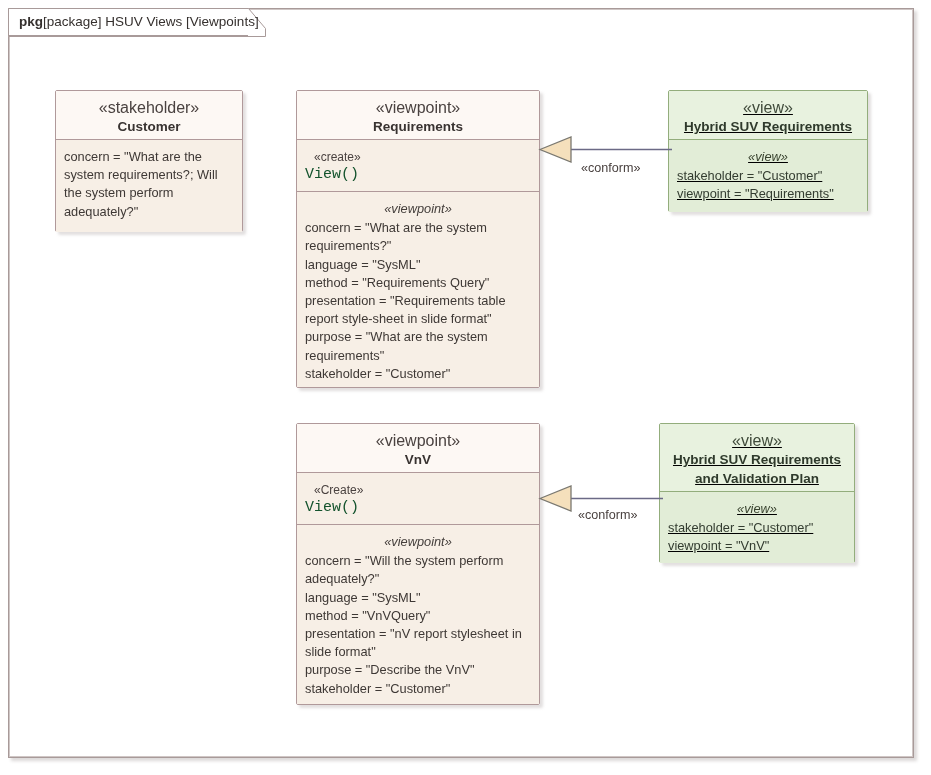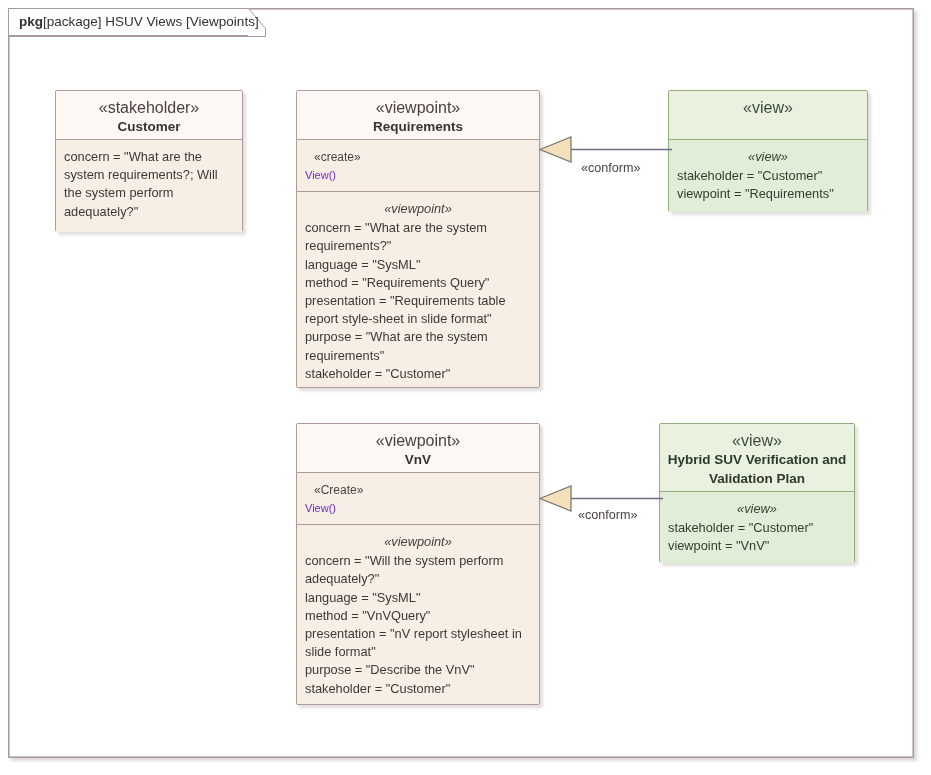--- a/index.html
+++ b/index.html
@@ -105,33 +105,34 @@
     margin-bottom: 1px;
   }
   .node .cmp .op-stereo {
     display: block;
     padding-left: 9px;
     font-size: 12px;
     color: #4a4240;
   }
   .node .cmp .op-name {
     display: block;
-    font-size: 11px;
-    color: #6d28d9;
+    font-size: 15px;
+    color: #14532d;
+    font-family: Liberation Mono, monospace;
   }
   .node .cmp .prop {
     display: block;
     white-space: normal;
   }
 
   
   .beige .hdr { background: #fdf8f4; }
   .beige .cmp { background: #f7efe6; }
 
-  .green { border-color: #93ad7c; }
+  .green { border-color: #93ad7c; text-decoration: underline; }
   .green .hdr { background: #e8f2df; border-bottom-color: #93ad7c; }
   .green .cmp { background: #e2edd7; }
   .green .nm { color: #2f3a2c; }
   .green .stereo { color: #3f4a3a; }
   .green .cmp { color: #333c30; }
   .green .cmp .stereo-italic { color: #39432f; }
 
   
   .conn {
     position: absolute;
@@ -188,20 +189,21 @@
       <span class="prop">method = "Requirements Query"</span>
       <span class="prop">presentation = "Requirements table report style-sheet in slide format"</span>
       <span class="prop">purpose = "What are the system requirements"</span>
       <span class="prop">stakeholder = "Customer"</span>
     </div>
   </div>
 
   <div class="node green" style="left:668px; top:90px; width:200px; height:122px;">
     <div class="hdr" style="height:49px;">
       <div class="stereo">«view»</div>
+      <div class="nm">Hybrid SUV Requirements</div>
     </div>
     <div class="cmp" style="height:72px;">
       <span class="stereo-italic">«view»</span>
       <span class="prop">stakeholder = "Customer"</span>
       <span class="prop">viewpoint = "Requirements"</span>
     </div>
   </div>
 
   <div class="node beige" style="left:296px; top:423px; width:244px; height:282px;">
     <div class="hdr" style="height:49px;">
@@ -219,21 +221,21 @@
       <span class="prop">method = "VnVQuery"</span>
       <span class="prop">presentation = "nV report stylesheet in slide format"</span>
       <span class="prop">purpose = "Describe the VnV"</span>
       <span class="prop">stakeholder = "Customer"</span>
     </div>
   </div>
 
   <div class="node green" style="left:659px; top:423px; width:196px; height:140px;">
     <div class="hdr" style="height:68px;">
       <div class="stereo">«view»</div>
-      <div class="nm">Hybrid SUV Verification and Validation Plan</div>
+      <div class="nm">Hybrid SUV Requirements and Validation Plan</div>
     </div>
     <div class="cmp" style="height:71px;">
       <span class="stereo-italic">«view»</span>
       <span class="prop">stakeholder = "Customer"</span>
       <span class="prop">viewpoint = "VnV"</span>
     </div>
   </div>
 
   <div class="conn" style="left:538px; top:132px; width:134px; height:34px;">
     <svg width="134" height="34" viewBox="0 0 134 34">

